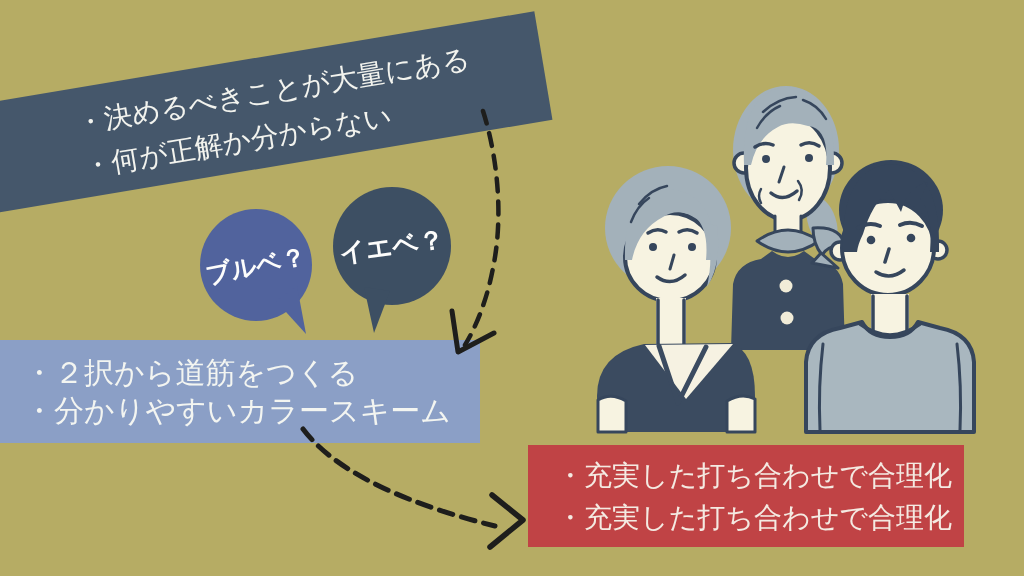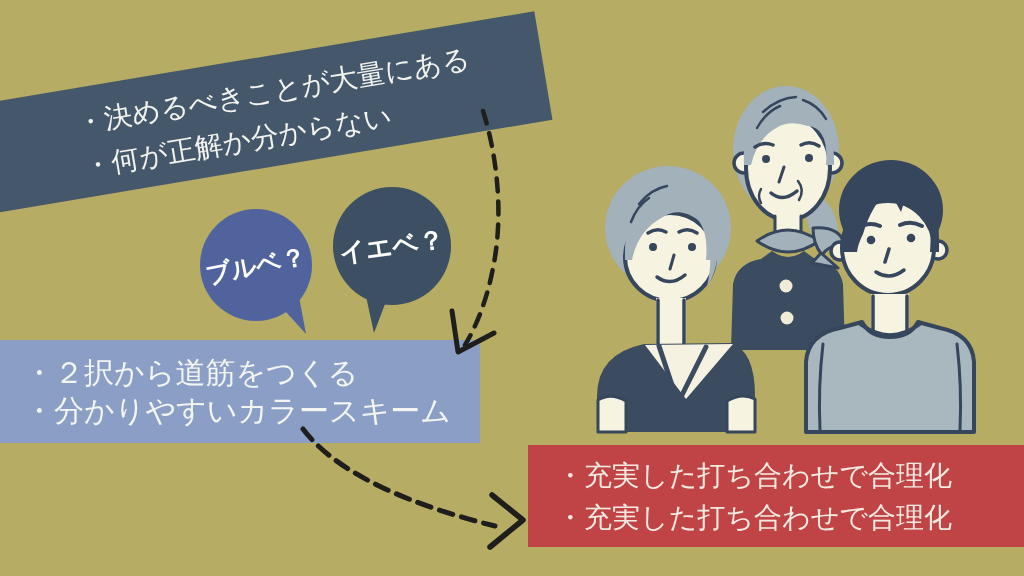--- a/index.html
+++ b/index.html
@@ -31,21 +31,21 @@
   .bubble-dark .bubble-label{transform:rotate(-8deg);}
   
   .solution-box{
     position:absolute;left:0;top:340px;width:480px;height:103px;
     background:#8b9fc6;color:#f3f5f1;
     font-size:30px;line-height:38px;
     padding:14px 0 0 24px;box-sizing:border-box;
   }
   
   .result-box{
-    position:absolute;left:528px;top:445px;width:496px;height:102px;
+    position:absolute;left:528px;top:445px;width:436px;height:102px;
     background:#c04345;color:#f4eae2;
     font-size:28px;line-height:42px;
     padding:10px 0 0 28px;box-sizing:border-box;
   }
   .overlay{position:absolute;left:0;top:0;pointer-events:none;}
 </style>
 </head>
 <body>
 
 <div class="stage">

